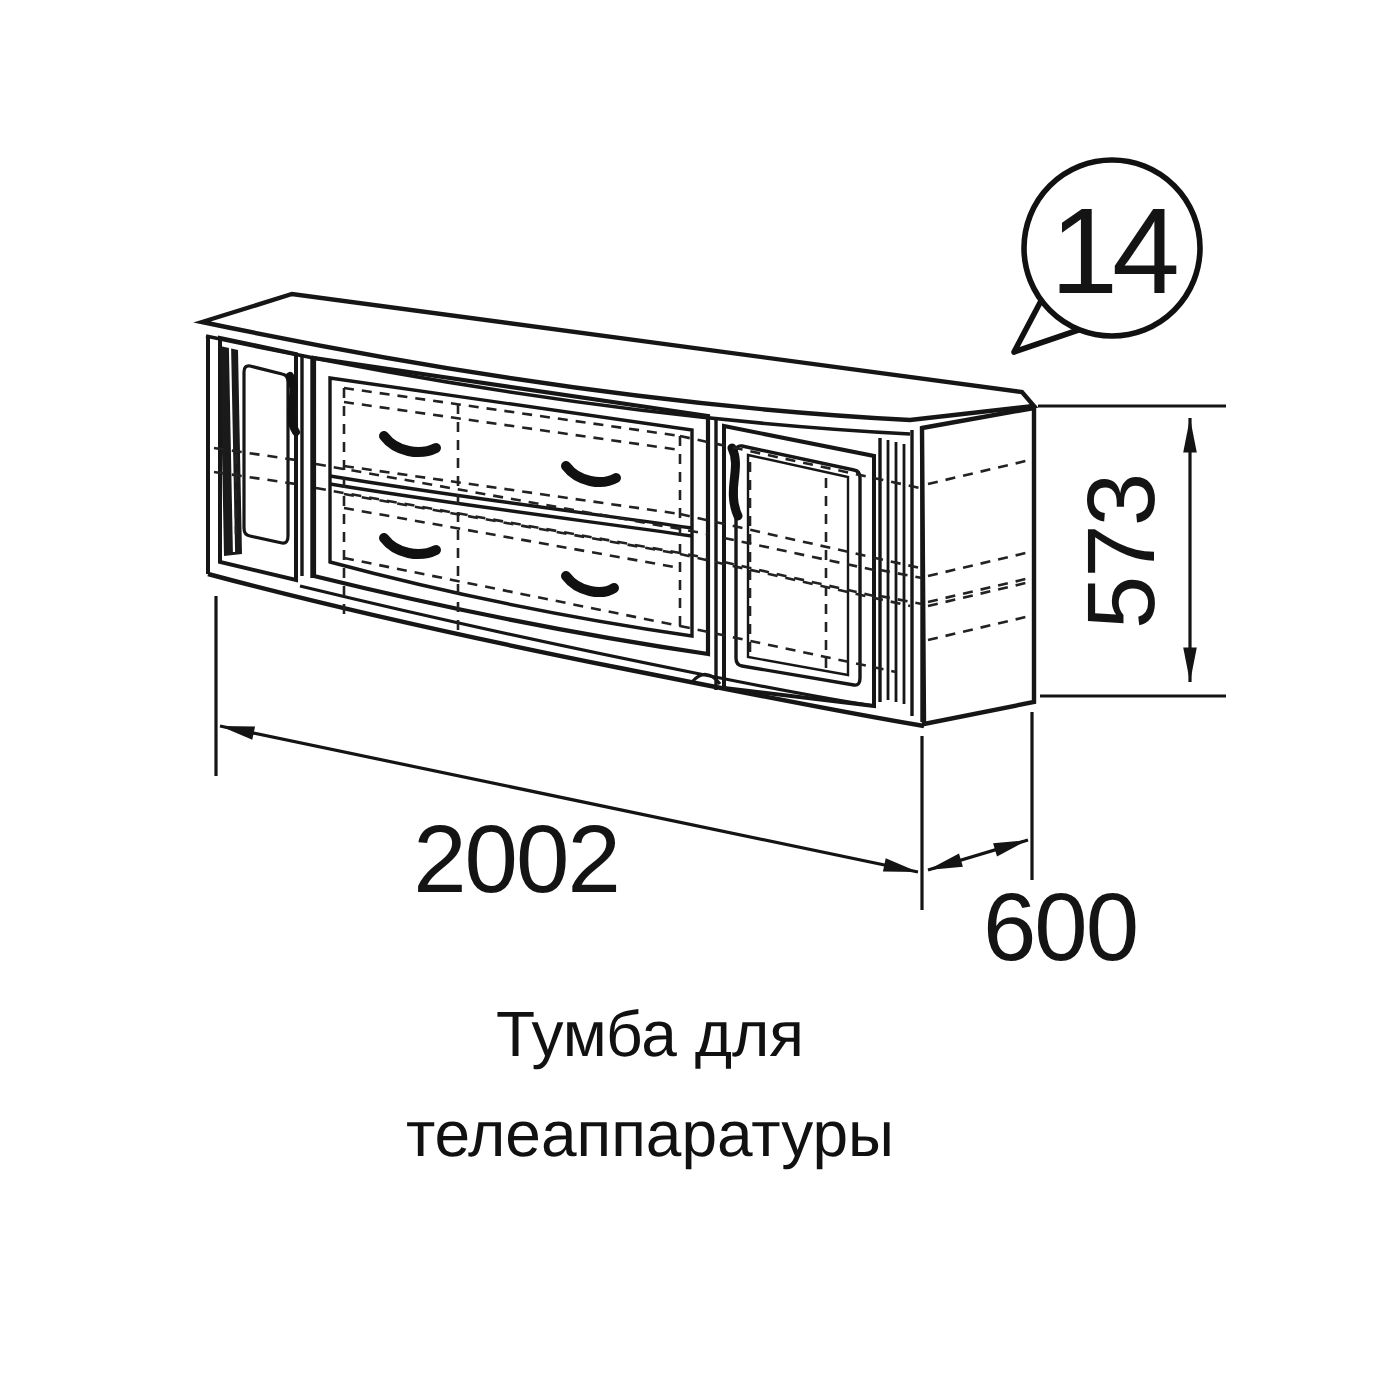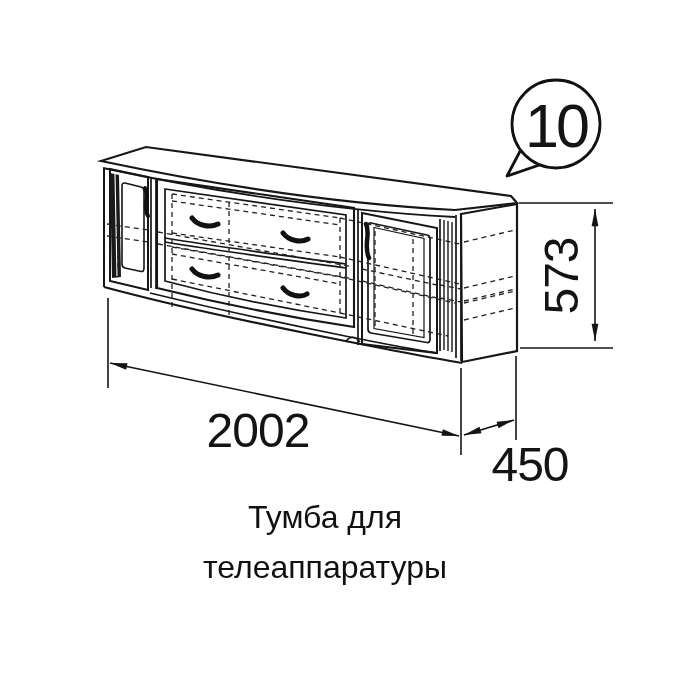--- a/index.html
+++ b/index.html
@@ -116,25 +116,25 @@
         <line x1="595" y1="209" x2="595" y2="341" marker-start="url(#arw)" marker-end="url(#arw)"></line>
       </g>
     </g>
 
     <g>
       <polygon points="507,176 526,140 551,161" fill="#fff" stroke="#111" stroke-width="2.8" stroke-linejoin="round"></polygon>
       <circle cx="556" cy="124" r="44" fill="#fff" stroke="#111" stroke-width="2.8"></circle>
     </g>
   </svg>
 
-  <div class="t callout-num" style="left:556px;top:126px;">10</div>
+  <div class="t callout-num" style="left:556px;top:126px;">14</div>
 
   <div class="t dim" style="left:258px;top:431px;">2002</div>
 
-  <div class="t dim" style="left:530px;top:465px;">450</div>
+  <div class="t dim" style="left:530px;top:465px;">600</div>
 
   <div class="t dim dim-h" style="left:562px;top:276px;">573</div>
 
   <div class="caption">
     <div>Тумба для</div>
     <div>телеаппаратуры</div>
   </div>
 </div>
 
 </body></html>

